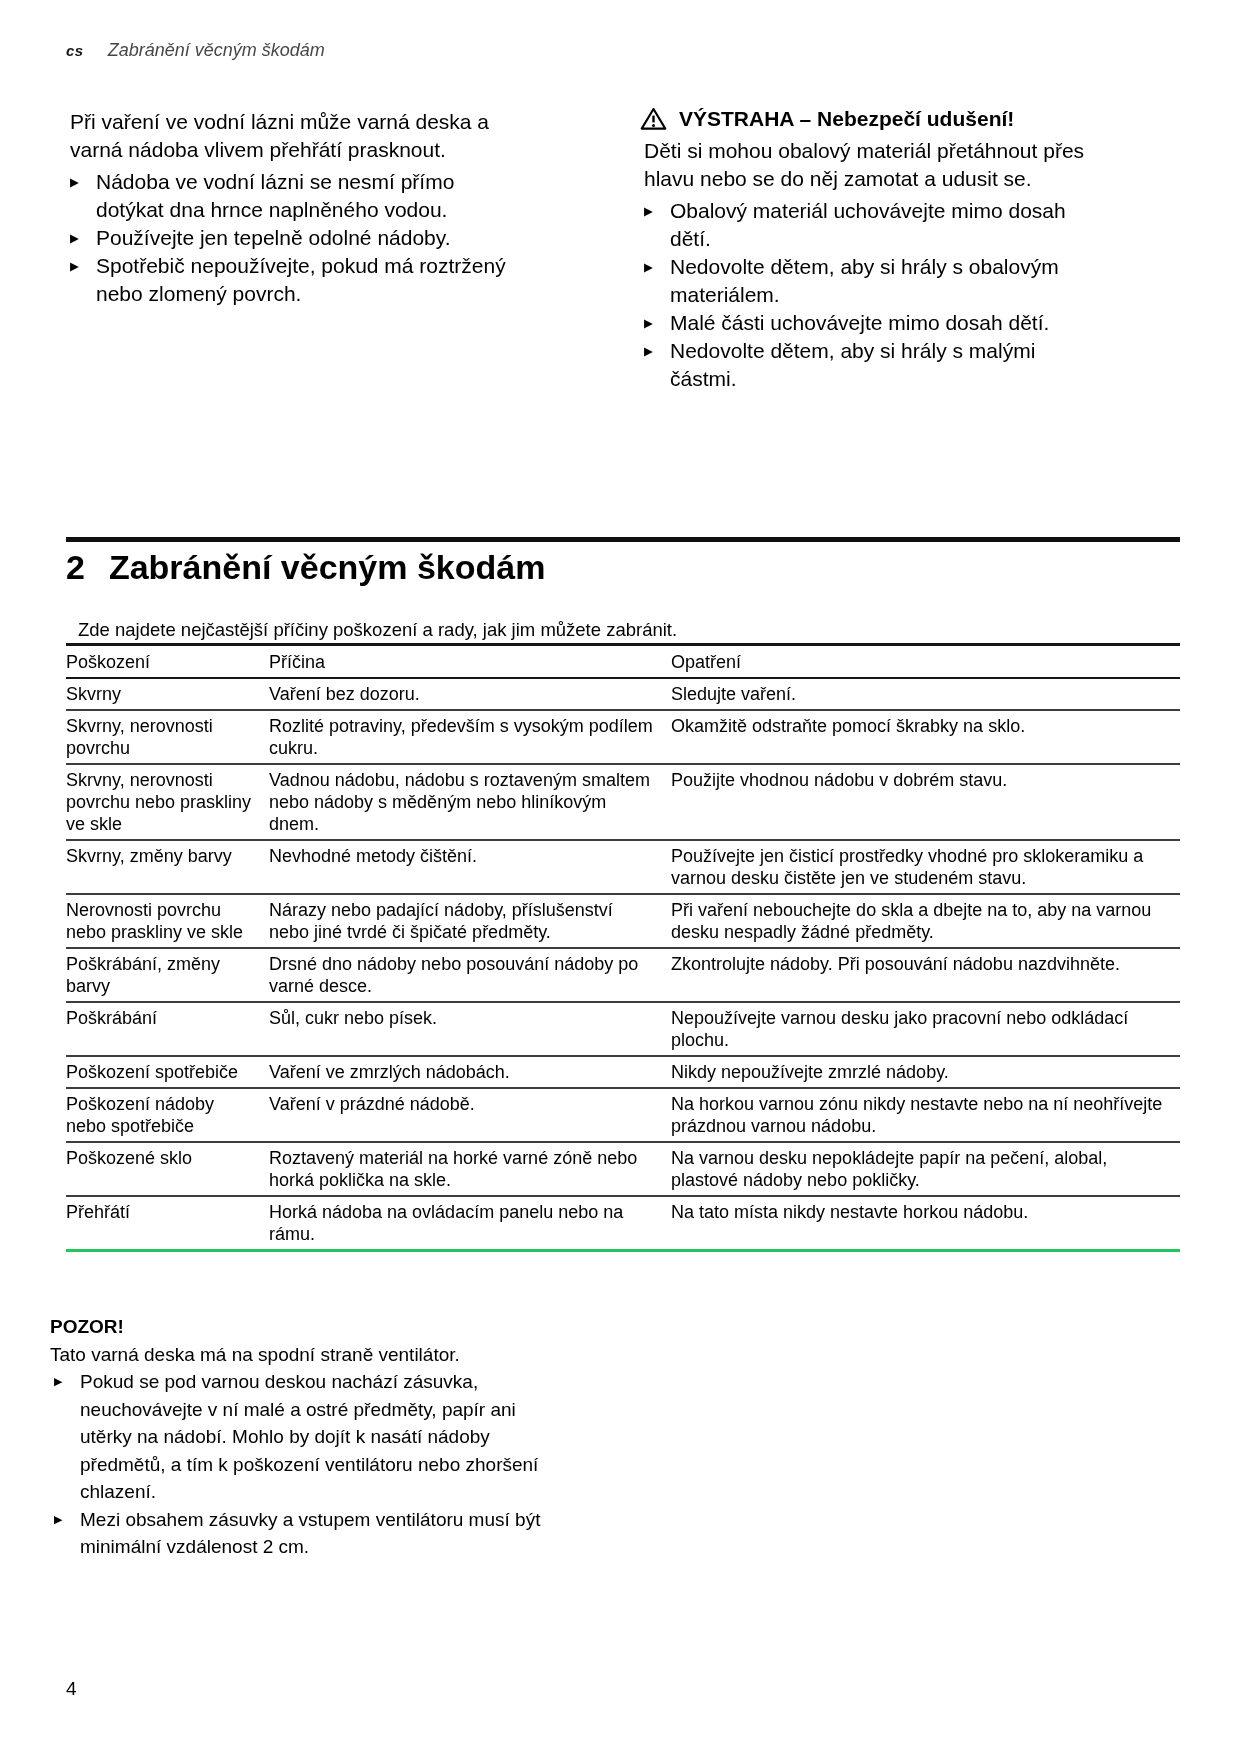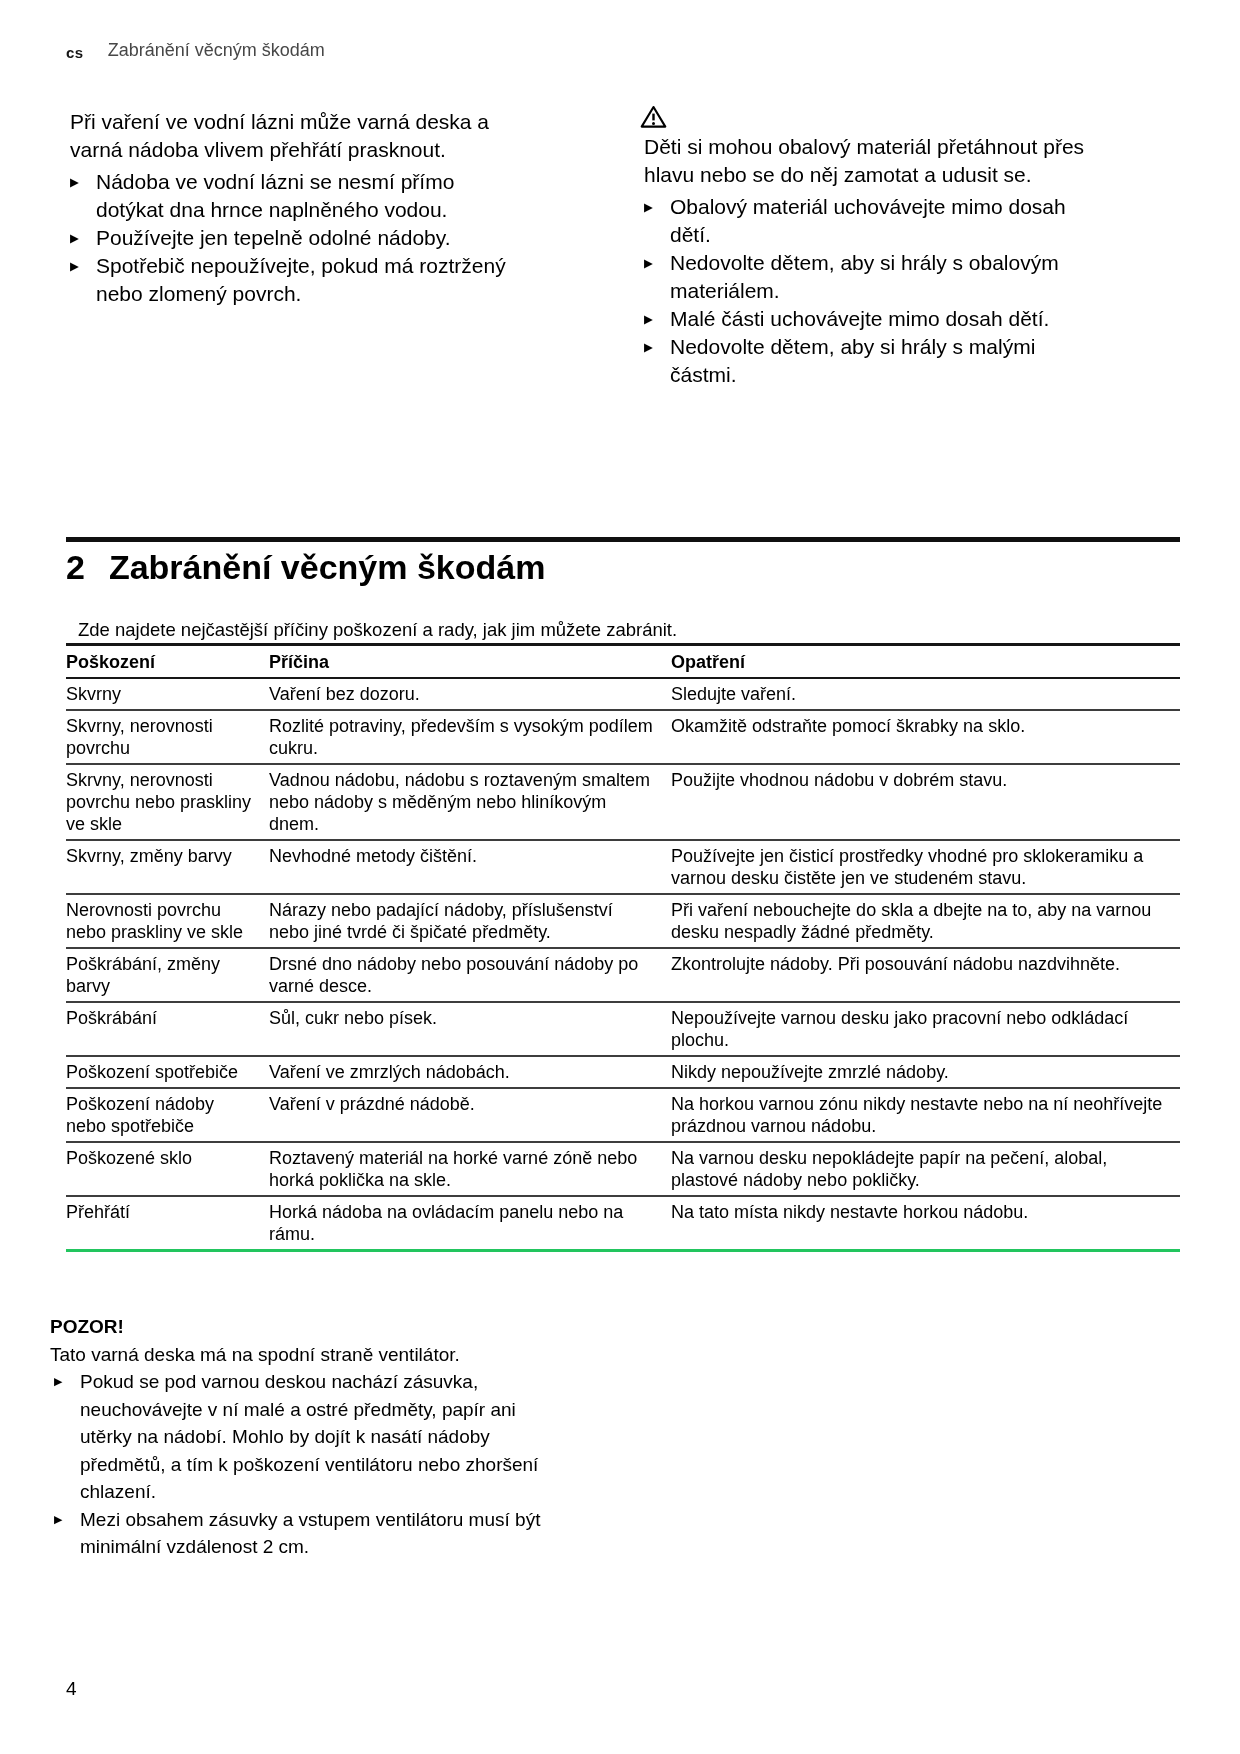--- a/index.html
+++ b/index.html
@@ -1,20 +1,20 @@
 <!DOCTYPE html>
 <html lang="cs"><head>
 <meta charset="utf-8">
 <style>
   html,body{margin:0;padding:0;background:#e8e8e8;}
   .page{position:relative;width:1240px;height:1754px;background:#ffffff;color:#000;
         font-family:"Liberation Sans",sans-serif;margin:0 auto;overflow:hidden;}
 
   
-  .pg-header{position:absolute;left:66px;top:40px;display:flex;align-items:flex-end;}
+  .pg-header{position:absolute;left:66px;top:40px;display:flex;align-items:center;font-style:italic;}
   .lang{font-weight:bold;font-size:15px;color:#161616;letter-spacing:.5px;}
   .htitle{font-size:18px;color:#474747;margin-left:24px;}
 
   
   .col{position:absolute;top:104px;font-size:21px;line-height:28px;}
   .col.left{left:66px;width:445px;}
   .col.right{left:640px;width:452px;top:105px;}
   .col p{margin:4px;}
   .bullet{display:flex;}
   .bullet .m{flex:none;width:30px;font-size:11.5px;line-height:inherit;padding-left:4px;box-sizing:border-box;}
@@ -27,21 +27,21 @@
   .rule{position:absolute;left:66px;top:537px;width:1114px;height:5px;background:#101010;}
   .section-heading{position:absolute;left:66px;top:547px;margin:0;font-size:34px;line-height:40px;
                    font-weight:bold;display:flex;}
   .section-heading .num{margin-right:24px;}
   .section-intro{position:absolute;left:66px;top:606px;margin:12px;font-size:18.5px;line-height:24px;}
 
   
   .damage-table{position:absolute;left:66px;top:643px;width:1114px;border-collapse:collapse;
                 table-layout:fixed;font-size:18px;line-height:22px;}
   .damage-table th,.damage-table td{text-align:left;vertical-align:top;padding:4px 16px 4px 0;}
-  .damage-table th{font-weight:bold;border-top:3px solid #161616;border-bottom:2px solid #161616;padding-top:5px;}
+  .damage-table th{font-weight:normal;border-top:3px solid #161616;border-bottom:2px solid #161616;padding-top:5px;}
   .damage-table td{border-bottom:2px solid #3d3d3d;}
   .damage-table tr:last-child td{border-bottom:3px solid #22c55e;}
 
   
   .caution{position:absolute;left:50px;top:1313px;width:505px;font-size:19px;line-height:27.5px;}
   .caution p{margin:0;}
   .caution-title{font-weight:bold;}
   .caution .bullet .m{width:30px;font-size:11px;padding-left:4px;}
 
   .page-number{position:absolute;left:66px;top:1678px;font-size:19px;}
@@ -74,20 +74,21 @@
 
   <section class="col right">
     <div class="warn-title">
       <span class="wicon">
         <svg width="27" height="24" viewBox="0 0 27 24" aria-hidden="true">
           <path d="M13.5 2 L25.3 21.6 L1.7 21.6 Z" fill="none" stroke="#000" stroke-width="2.1" stroke-linejoin="round"></path>
           <line x1="13.5" y1="8.6" x2="13.5" y2="15.4" stroke="#000" stroke-width="2.4"></line>
           <circle cx="13.5" cy="18.6" r="1.5" fill="#000"></circle>
         </svg>
       </span>
+      <span>VÝSTRAHA – Nebezpečí udušení!</span>
     </div>
     <p>Děti si mohou obalový materiál přetáhnout přes hlavu nebo se do něj zamotat a udusit se.</p>
     <div class="bullet">
       <span class="m">▶</span>
       <span class="bt">Obalový materiál uchovávejte mimo dosah dětí.</span>
     </div>
     <div class="bullet">
       <span class="m">▶</span>
       <span class="bt">Nedovolte dětem, aby si hrály s obalovým materiálem.</span>
     </div>

